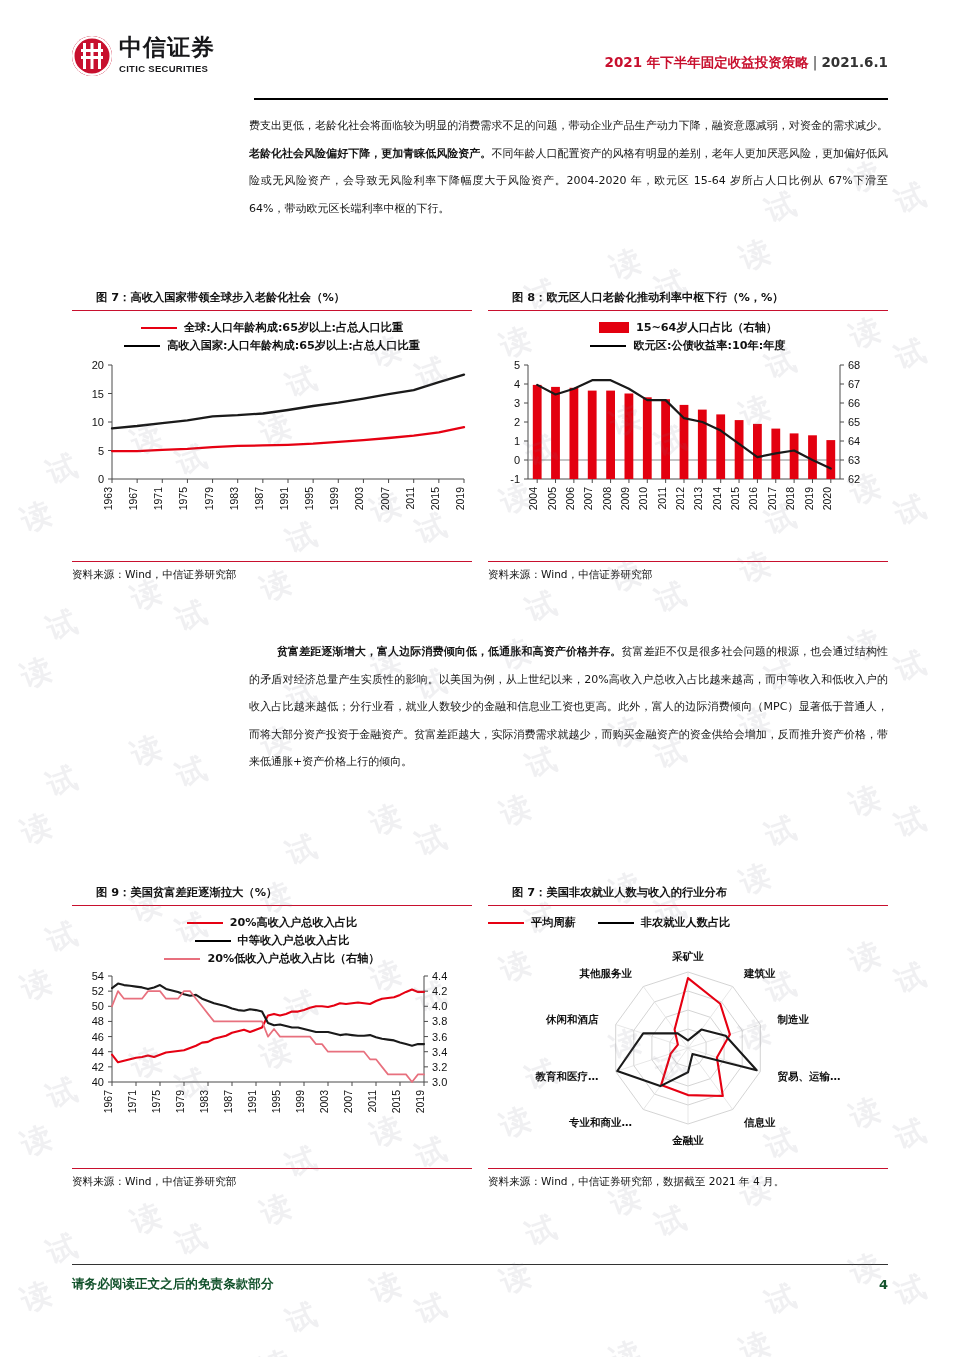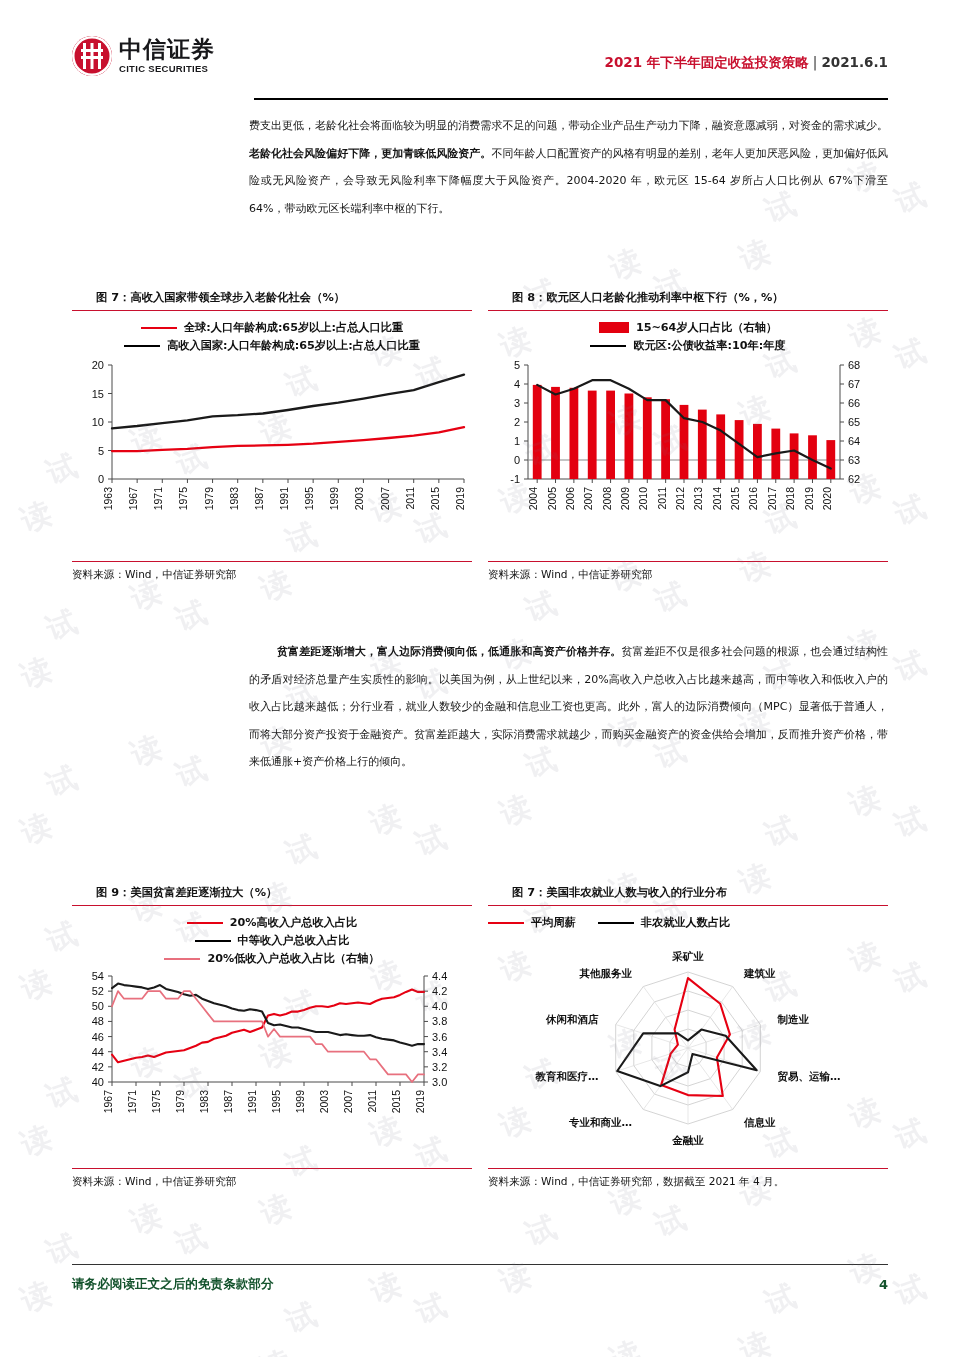--- a/index.html
+++ b/index.html
@@ -53,21 +53,21 @@
     box-shadow:0 7px 0 #fff;
   }
   .logo-bar-l,.logo-bar-r{
     position:absolute;top:7px;width:3px;height:26px;background:#fff;
   }
   .logo-bar-l{left:11px;}
   .logo-bar-r{right:11px;}
   .logo-text{line-height:1;}
   .logo-cn{
     font-size:23px;font-weight:bold;letter-spacing:1px;color:#17171a;
-    font-family:Liberation Serif, serif;
+    font-family:Liberation Mono, monospace;
   }
   .logo-en{
     font-size:9.5px;font-weight:bold;letter-spacing:0.3px;color:#17171a;
     margin-top:3px;font-family:"Liberation Sans",sans-serif;
   }
   .header-right{
     position:absolute;right:0;top:20px;
     font-size:13.5px;font-weight:bold;
     white-space:nowrap;
   }

